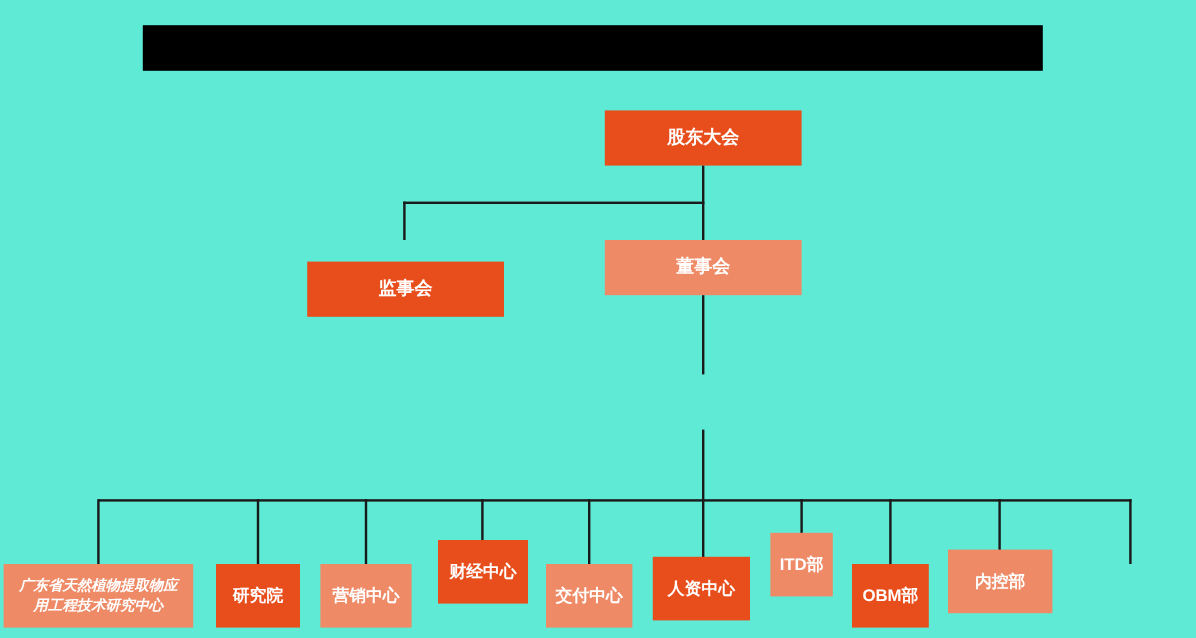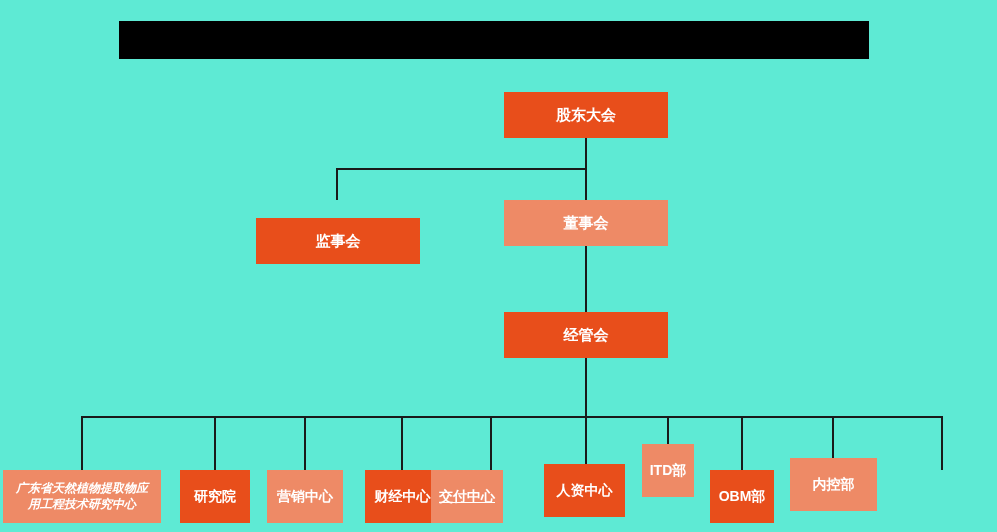--- a/index.html
+++ b/index.html
@@ -55,40 +55,39 @@
 
   <div class="line" style="left:585px; top:138px; width:2px; height:62px;"></div>
   <div class="line" style="left:336px; top:168px; width:251px; height:2px;"></div>
   <div class="line" style="left:336px; top:168px; width:2px; height:32px;"></div>
 
   <div class="node primary lvl-main" style="left:256px; top:218px; width:164px; height:46px;">监事会</div>
   <div class="node secondary lvl-main" style="left:504px; top:200px; width:164px; height:46px;">董事会</div>
 
   <div class="line" style="left:585px; top:246px; width:2px; height:66px;"></div>
 
-  <div class="node primary lvl-main" style="left:504px; top:312px; width:164px; height:46px;">经管会</div>
 
   <div class="line" style="left:585px; top:358px; width:2px; height:58px;"></div>
 
   <div class="line" style="left:82px; top:416px; width:861px; height:2px;"></div>
 
   <div class="line" style="left:81px;  top:416px; width:2px; height:54px;"></div>
   <div class="line" style="left:214px; top:416px; width:2px; height:54px;"></div>
   <div class="line" style="left:304px; top:416px; width:2px; height:54px;"></div>
   <div class="line" style="left:401px; top:416px; width:2px; height:54px;"></div>
   <div class="line" style="left:490px; top:416px; width:2px; height:54px;"></div>
   <div class="line" style="left:585px; top:416px; width:2px; height:54px;"></div>
   <div class="line" style="left:667px; top:416px; width:2px; height:54px;"></div>
   <div class="line" style="left:741px; top:416px; width:2px; height:54px;"></div>
   <div class="line" style="left:832px; top:416px; width:2px; height:54px;"></div>
   <div class="line" style="left:941px; top:416px; width:2px; height:54px;"></div>
 
   <div class="node secondary lvl-bottom small-text" style="left:3px; top:470px; width:158px; height:53px;">广东省天然植物提取物应用工程技术研究中心</div>
   <div class="node primary lvl-bottom" style="left:180px; top:470px; width:70px; height:53px;">研究院</div>
   <div class="node secondary lvl-bottom" style="left:267px; top:470px; width:76px; height:53px;">营销中心</div>
-  <div class="node primary lvl-bottom" style="left:365px; top:470px; width:75px; height:53px;text-align:center;">财经中心</div>
-  <div class="node secondary lvl-bottom" style="left:431px; top:470px; width:72px; height:53px;text-decoration:underline;">交付中心</div>
+  <div class="node primary lvl-bottom" style="left:365px; top:450px; width:75px; height:53px;text-align:center;">财经中心</div>
+  <div class="node secondary lvl-bottom" style="left:455px; top:470px; width:72px; height:53px;">交付中心</div>
   <div class="node primary lvl-bottom" style="left:544px; top:464px; width:81px; height:53px;">人资中心</div>
   <div class="node secondary lvl-bottom" style="left:642px; top:444px; width:52px; height:53px;">ITD部</div>
   <div class="node primary lvl-bottom" style="left:710px; top:470px; width:64px; height:53px;">OBM部</div>
   <div class="node secondary lvl-bottom" style="left:790px; top:458px; width:87px; height:53px;">内控部</div>
 
 </div>
 
 </body></html>

